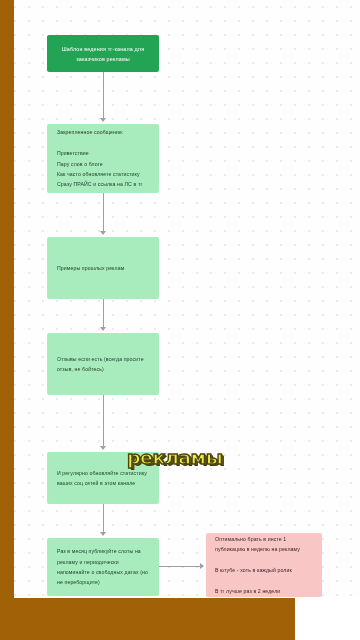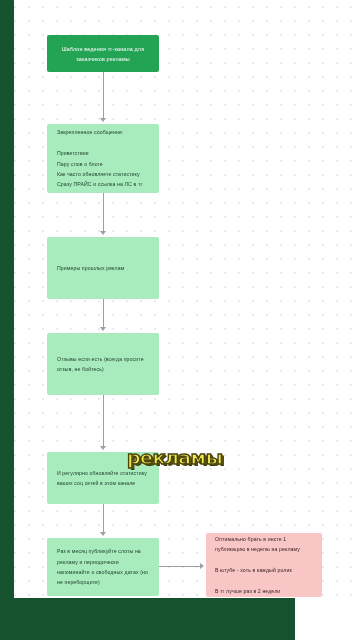--- a/index.html
+++ b/index.html
@@ -12,21 +12,21 @@
     height: 640px;
     overflow: hidden;
     background: #ffffff;
     font-family: "Liberation Sans", sans-serif;
   }
 
   #canvas {
     position: relative;
     width: 295px;
     height: 640px;
-    background: #14532d;
+    background: #a16207;
   }
 
   
   #grid {
     position: absolute;
     left: 14px;
     top: 0px;
     width: 346px;
     height: 598px;
     background-color: #fefeff;

